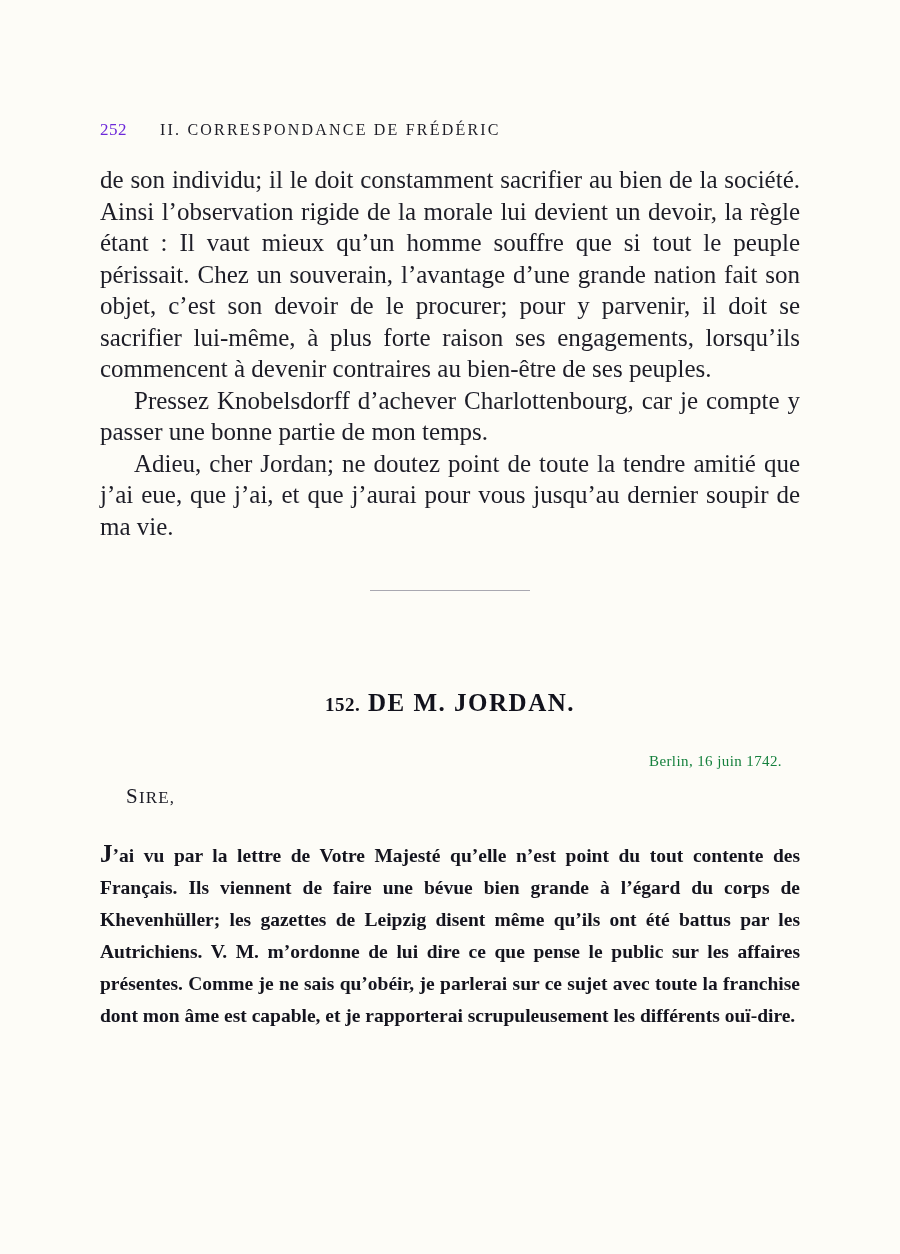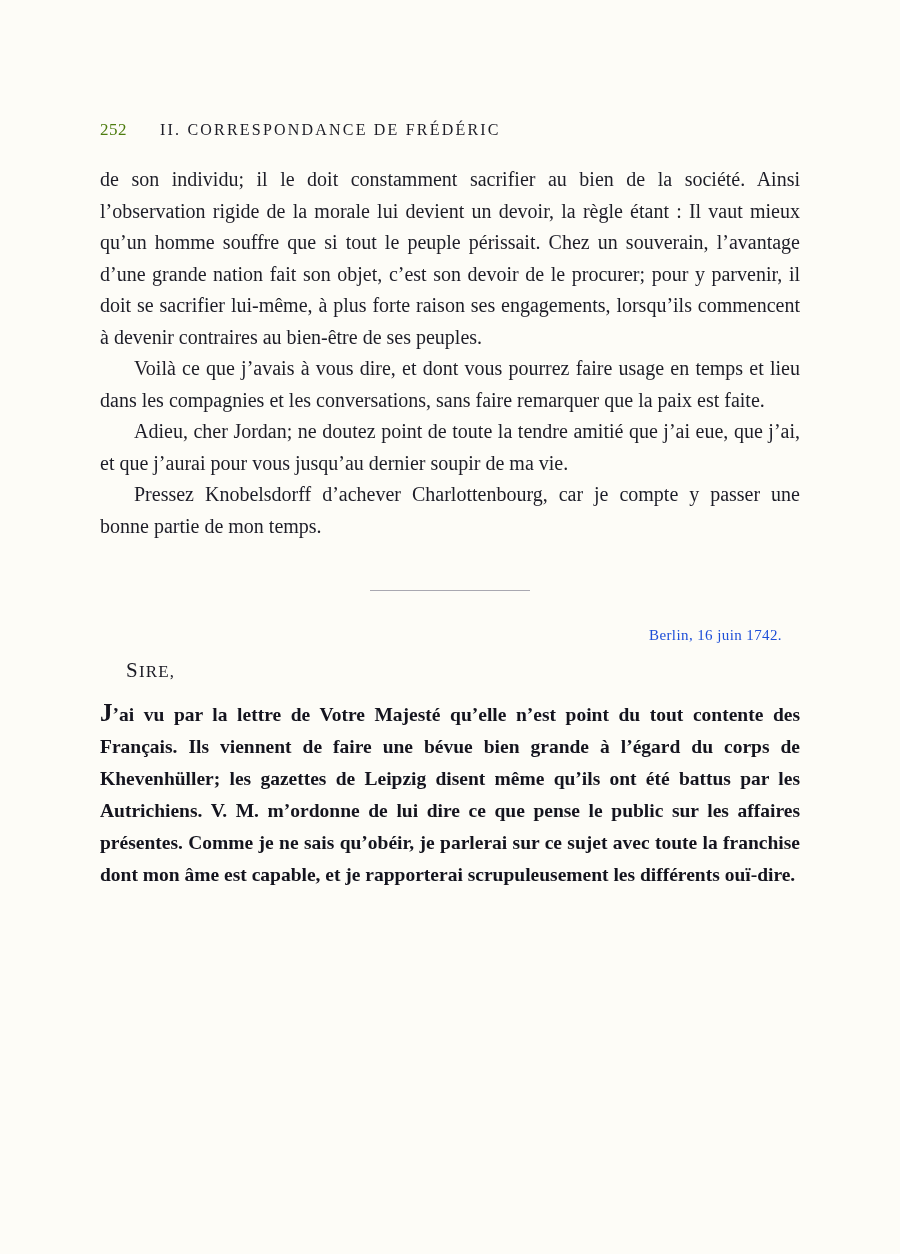--- a/index.html
+++ b/index.html
@@ -24,33 +24,33 @@
   
   .running-head {
     display: flex;
     align-items: baseline;
     margin-top: 120px;
     height: 26px;
   }
   .folio {
     font-size: 17px;
     letter-spacing: 0.5px;
-    color: #4d7c0f;
+    color: #6d28d9;
     width: 60px;
   }
   .head-title {
     font-size: 16px;
     letter-spacing: 2.2px;
     color: #1c1c26;
     white-space: nowrap;
   }
   
   .body-block {
     margin-top: 18px;
-    font-size: 20px;
+    font-size: 25px;
     line-height: 31.5px;
     text-align: justify;
     color: #1d1d27;
   }
   .body-block p {
     margin: 0;
   }
   .indent {
     text-indent: 34px;
   }
@@ -74,35 +74,35 @@
   .letter-title .num {
     font-size: 19px;
     font-weight: bold;
     letter-spacing: 0.5px;
   }
   .dateline {
     margin-top: 36px;
     text-align: right;
     font-size: 15px;
     letter-spacing: 0.4px;
-    color: #1d4ed8;
+    color: #15803d;
     padding-right: 18px;
   }
   .salutation {
     margin-top: 14px;
     font-size: 17px;
     letter-spacing: 1.2px;
     padding-left: 26px;
   }
   .salutation .sc-first {
     font-size: 21px;
   }
   
   .letter-body {
-    margin-top: 14px;
+    margin-top: 29px;
     font-size: 19.5px;
     line-height: 32px;
     text-align: justify;
     color: #14141e;
     font-weight: 600;
   }
   .letter-body p { margin: 0; }
   .dropcap {
     font-size: 25px;
     font-weight: bold;
@@ -113,27 +113,30 @@
 
 <div class="page">
 
   <div class="running-head">
     <span class="folio">252</span>
     <span class="head-title">II.  CORRESPONDANCE DE FRÉDÉRIC</span>
   </div>
 
   <div class="body-block">
     <p>de son individu; il le doit constamment sacrifier au bien de la société. Ainsi l’observation rigide de la morale lui devient un devoir, la règle étant : Il vaut mieux qu’un homme souffre que si tout le peuple périssait. Chez un souverain, l’avantage d’une grande nation fait son objet, c’est son devoir de le procurer; pour y parvenir, il doit se sacrifier lui-même, à plus forte raison ses engagements, lorsqu’ils commencent à devenir contraires au bien-être de ses peuples.</p>
-    <p class="indent">Voilà ce que j’avais à vous dire, et dont vous pourrez faire usage en temps et lieu dans les compagnies et les conversations, sans faire remarquer que la paix est faite.</p>
+    <p class="indent">Pressez Knobelsdorff d’achever Charlottenbourg, car je compte y passer une bonne partie de mon temps.</p>
     <p class="indent">Adieu, cher Jordan; ne doutez point de toute la tendre amitié que j’ai eue, que j’ai, et que j’aurai pour vous jusqu’au dernier soupir de ma vie.</p>
-    <p class="indent">Pressez Knobelsdorff d’achever Charlottenbourg, car je compte y passer une bonne partie de mon temps.</p>
   </div>
 
   <div class="divider"></div>
 
+  <div class="letter-title">
+    <span class="num">152.</span>
+    <span>DE M. JORDAN.</span>
+  </div>
 
   <div class="dateline">Berlin, 16 juin 1742.</div>
 
   <div class="salutation">
     <span class="sc-first">S</span><span>IRE,</span>
   </div>
 
   <div class="letter-body">
     <p><span class="dropcap">J</span><span>’ai vu par la lettre de Votre Majesté qu’elle n’est point du tout contente des Français.  Ils viennent de faire une bévue bien grande à l’égard du corps de Khevenhüller; les gazettes de Leipzig disent même qu’ils ont été battus par les Autrichiens.  V. M. m’ordonne de lui dire ce que pense le public sur les affaires présentes.  Comme je ne sais qu’obéir, je parlerai sur ce sujet avec toute la franchise dont mon âme est capable, et je rapporterai scrupuleusement les différents ouï-dire.</span></p>
   </div>

